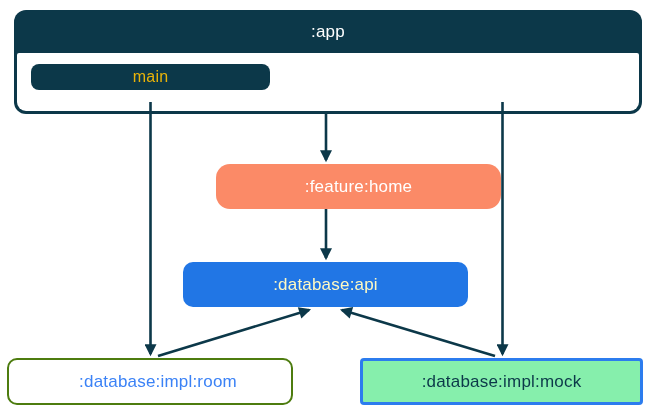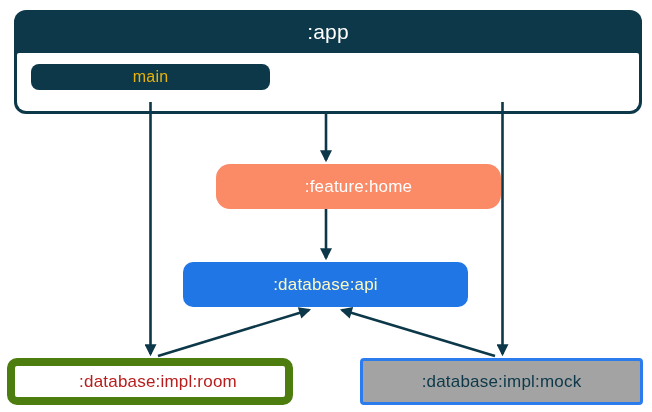--- a/index.html
+++ b/index.html
@@ -32,21 +32,21 @@
     border-radius: 12px;
   }
   #app-header {
     position: absolute;
     left: 0; top: 0; right: 0;
     height: 43px;
     display: flex;
     align-items: center;
     justify-content: center;
     color: #FFFFFF;
-    font-size: 21px;
+    font-size: 17px;
   }
   #app-body {
     position: absolute;
     left: 3px; right: 3px; top: 43px; bottom: 3px;
     background: #FFFFFF;
     border-radius: 2px 2px 9px 9px;
   }
   #node-main {
     left: 31px; top: 64px;
     width: 239px; height: 26px;
@@ -75,30 +75,30 @@
     width: 285px; height: 45px;
     background: #2176E5;
     color: #fef9c3;
     border-radius: 10px;
     font-size: 17px;
   }
   #node-impl-room {
     left: 7px; top: 358px;
     width: 286px; height: 47px;
     background: #FFFFFF;
-    border: 8px solid #4d7c0f;
-    color: #b91c1c;
+    border: 2px solid #4d7c0f;
+    color: #3b82f6;
     border-radius: 10px;
     font-size: 17px;
     padding-left: 16px;
   }
   #node-impl-mock {
     left: 360px; top: 358px;
     width: 283px; height: 47px;
-    background: #a3a3a3;
+    background: #86efac;
     border: 3px solid #2C7CEE;
     color: #0C3849;
     border-radius: 4px;
     font-size: 17px;
   }
   #edges-layer {
     position: absolute;
     left: 0; top: 0;
     width: 652px; height: 412px;
     pointer-events: none;

